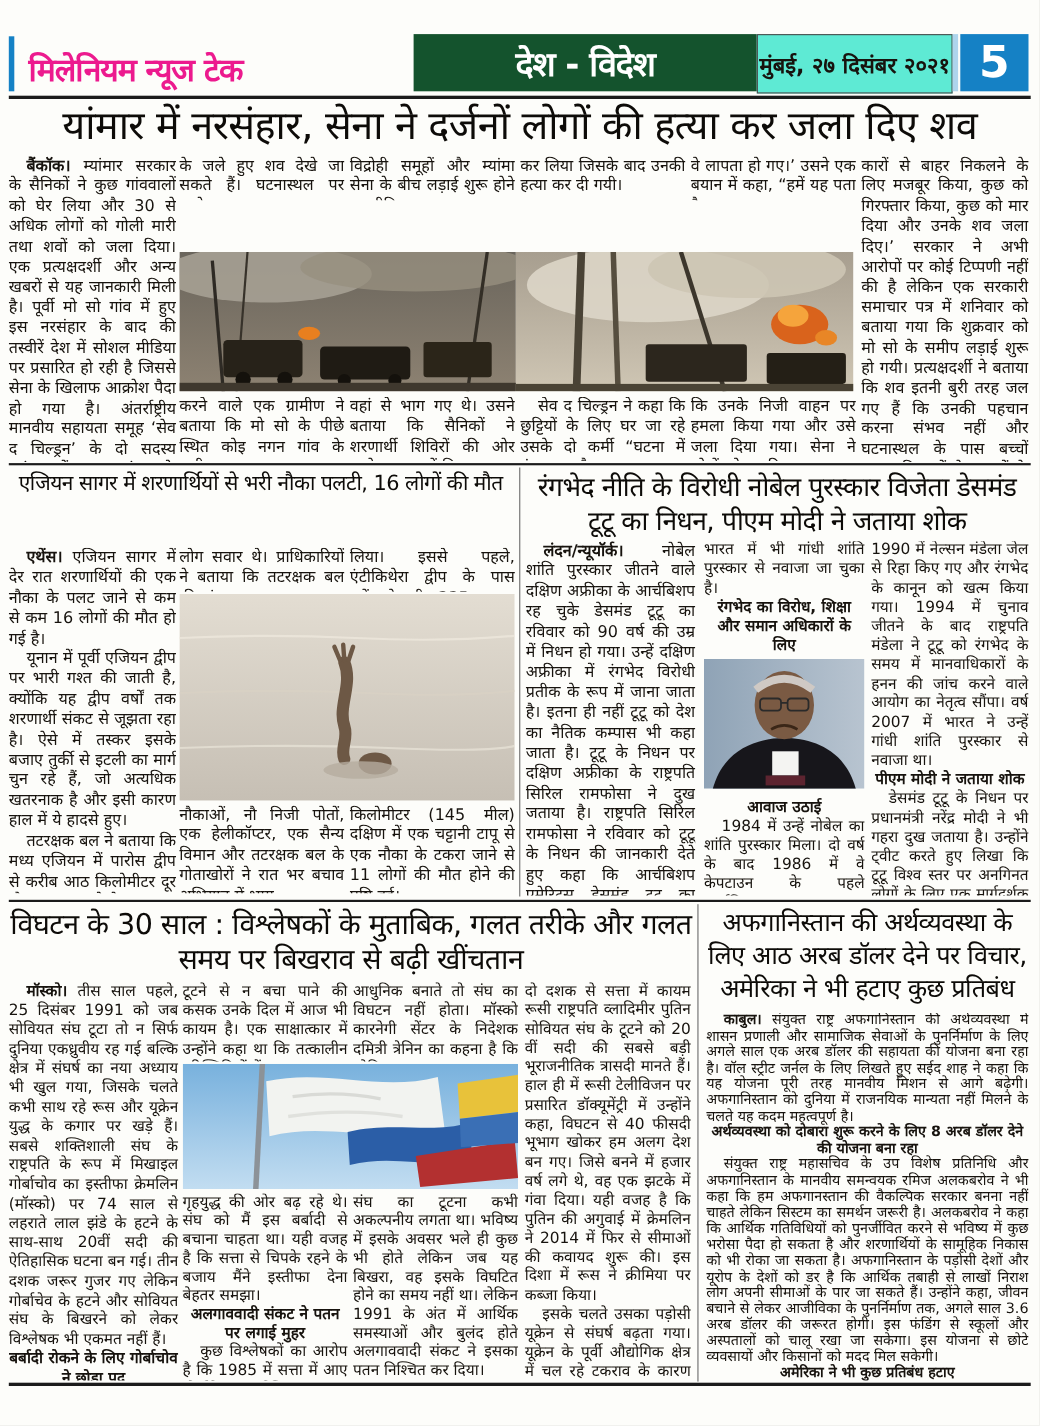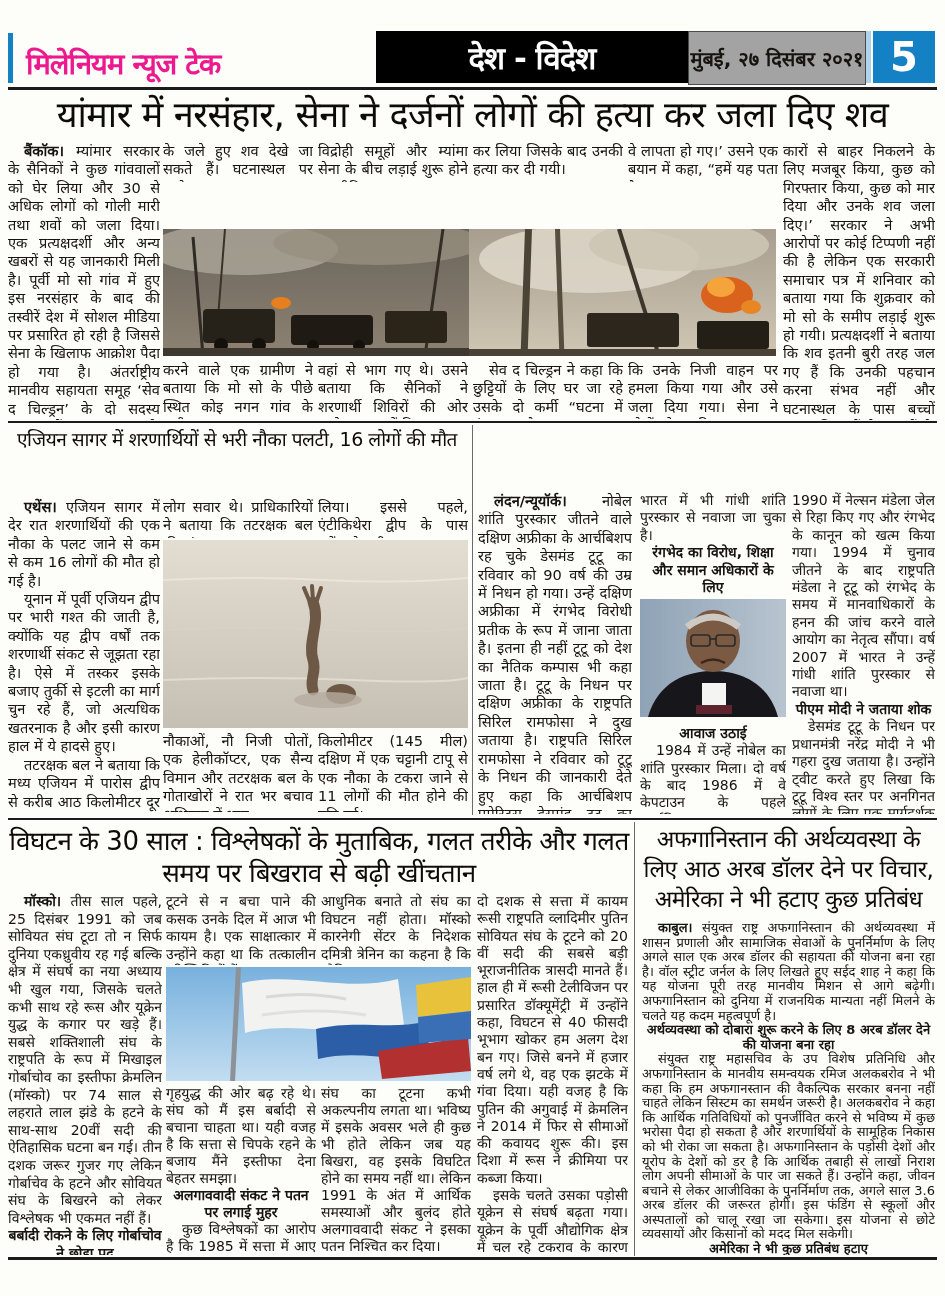--- a/index.html
+++ b/index.html
@@ -2,23 +2,23 @@
 <html><head>
 <meta charset="utf-8">
 <style>
   html,body{margin:0;padding:0;background:#e8e8e4;}
   .page{position:relative;width:945px;height:1296px;margin:0 auto;background:#fdfdfa;
         font-family:"DejaVu Sans",sans-serif;color:#17130e;overflow:hidden;}
   .abs{position:absolute;}
   
   .blue-tab{background:#1581c5;}
   .logo{font-size:29px;font-weight:bold;color:#ec1a8e;letter-spacing:-1px;white-space:nowrap;}
-  .section-box{background:#000000;color:#fff;font-size:31px;font-weight:bold;
+  .section-box{background:#14532d;color:#fff;font-size:31px;font-weight:bold;
                display:flex;align-items:center;justify-content:center;letter-spacing:-1px;}
-  .date-box{background:#a3a3a3;border:1px solid #4a4a4a;font-size:20px;font-weight:bold;
+  .date-box{background:#5eead4;border:1px solid #4a4a4a;font-size:20px;font-weight:bold;
             display:flex;align-items:center;justify-content:center;white-space:nowrap;}
   .pale-stripe{background:#aed4ec;}
   .pagenum-box{background:#1581c5;color:#fff;font-size:40px;font-weight:bold;
                display:flex;align-items:center;justify-content:center;}
   .hrule{background:#1b1b1b;}
   .vrule{background:#6b6b6b;}
   
   .headline{font-weight:normal;color:#0d0b08;text-align:center;letter-spacing:-0.5px;}
   .h-main{font-size:36px;line-height:1.15;}
   .h-aegean{font-size:19px;line-height:1.22;}
@@ -172,20 +172,21 @@
 
   <div class="col" style="left:163px;top:732px;width:150px;height:80px;">
       <p class="np">नौकाओं, नौ निजी पोतों, एक हेलीकॉप्टर, एक सैन्य विमान और तटरक्षक बल के गोताखोरों ने रात भर बचाव अभियान में भाग</p>
     </div>
   <div class="col" style="left:318px;top:732px;width:150px;height:80px;">
       <p class="np">किलोमीटर (145 मील) दक्षिण में एक चट्टानी टापू से एक नौका के टकरा जाने से 11 लोगों की मौत होने की पुष्टि हुई।</p>
     </div>
 
   <div class="abs vrule" style="left:472px;top:425px;width:1px;height:390px;"></div>
 
+  <div class="abs headline h-tutu" style="left:478px;top:428px;width:457px;">रंगभेद नीति के विरोधी नोबेल पुरस्कार विजेता डेसमंड टूटू का निधन, पीएम मोदी ने जताया शोक</div>
 
   <div class="col" style="left:478px;top:492px;width:154px;height:322px;">
     <p><span class="dl">लंदन/न्यूयॉर्क।</span> <span>नोबेल शांति पुरस्कार जीतने वाले दक्षिण अफ्रीका के आर्चबिशप रह चुके डेसमंड टूटू का रविवार को 90 वर्ष की उम्र में निधन हो गया। उन्हें दक्षिण अफ्रीका में रंगभेद विरोधी प्रतीक के रूप में जाना जाता है। इतना ही नहीं टूटू को देश का नैतिक कम्पास भी कहा जाता है। टूटू के निधन पर दक्षिण अफ्रीका के राष्ट्रपति सिरिल रामफोसा ने दुख जताया है। राष्ट्रपति सिरिल रामफोसा ने रविवार को टूटू के निधन की जानकारी देते हुए कहा कि आर्चबिशप एमेरिटस डेसमंड टूटू का निधन दक्षिण अफ्रीका की एक बहादुर पीढ़ी की समाप्ति है जिन्होंने रंगभेद के खिलाफ संघर्ष कर हमें एक नया दक्षिण अफ्रीकी दिया। बता दें कि डेसमंड टूटू को</span></p>
   </div>
 
   <div class="col" style="left:640px;top:492px;width:146px;height:322px;font-size:14px;line-height:17.4px;">
     <p class="np">भारत में भी गांधी शांति पुरस्कार से नवाजा जा चुका है।</p>
     <p class="subhead ctr">रंगभेद का विरोध, शिक्षा और समान अधिकारों के लिए</p>
     <div style="margin:3px 0;">
       <svg width="146" height="118" viewBox="0 0 146 118">

